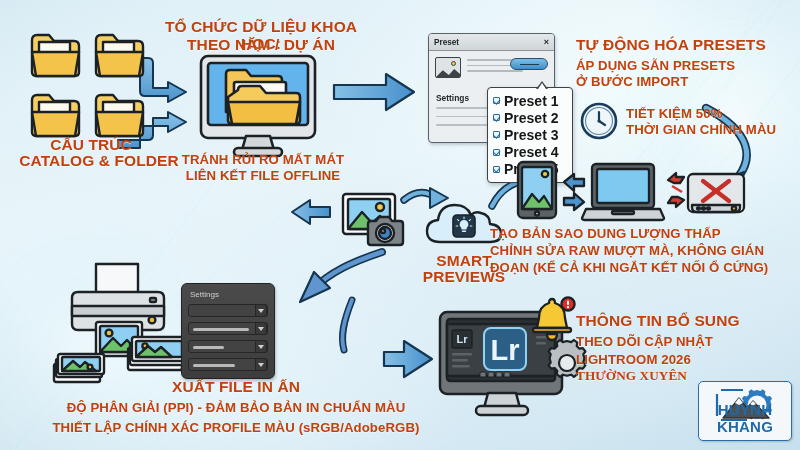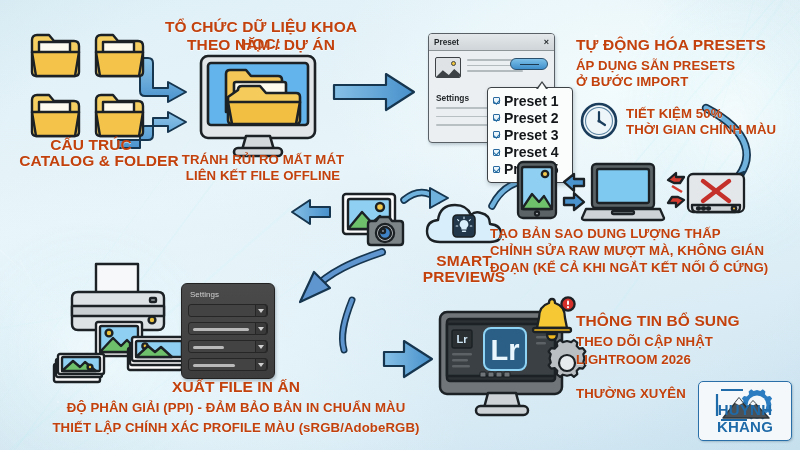--- a/index.html
+++ b/index.html
@@ -598,21 +598,21 @@
   <svg class="art" style="left:542px;top:338px" width="50" height="50" viewBox="0 0 50 50">
     <g stroke="#1b2124" stroke-width="2.2" stroke-linejoin="round">
       <path d="M25 3 l4.2 1.1 l2.7 -2.1 l3.4 2.6 l-0.6 3.4 l2.7 2.7 l3.4 -0.6 l2.6 3.4 l-2.1 2.7 l1.1 4.2 l-1.1 4.2 l2.1 2.7 l-2.6 3.4 l-3.4 -0.6 l-2.7 2.7 l0.6 3.4 l-3.4 2.6 l-2.7 -2.1 l-4.2 1.1 l-4.2 -1.1 l-2.7 2.1 l-3.4 -2.6 l0.6 -3.4 l-2.7 -2.7 l-3.4 0.6 l-2.6 -3.4 l2.1 -2.7 l-1.1 -4.2 l1.1 -4.2 l-2.1 -2.7 l2.6 -3.4 l3.4 0.6 l2.7 -2.7 l-0.6 -3.4 l3.4 -2.6 l2.7 2.1 Z" fill="#b9bfc3" transform="translate(0,0) scale(1)"></path>
       <circle cx="25" cy="25" r="8" fill="#e7ebed"></circle>
     </g>
   </svg>
 
   <div class="txt t-head" style="left:576px; top:312px; width:224px;">THÔNG TIN BỔ SUNG</div>
   <div class="txt t-sub" style="left:576px; top:334px; width:232px;">THEO DÕI CẬP NHẬT</div>
   <div class="txt t-sub" style="left:576px; top:352px; width:224px;">LIGHTROOM 2026</div>
-  <div class="txt t-sub" style="left:576px; top:386px; width:224px;">THƯỜNG XUYÊN</div>
+  <div class="txt t-sub" style="left:576px; top:368px; width:224px;font-family:Liberation Serif, serif;">THƯỜNG XUYÊN</div>
 
   <div class="logo">
     <svg style="position:absolute;left:14px;top:4px" width="66" height="40" viewBox="0 0 66 40">
       <g stroke="#1f6aa8" stroke-width="2.2" fill="none" stroke-linejoin="round">
         <path d="M8 4 L30 4 M4 8 L4 30 M8 34 L34 34"></path>
       </g>
       <g fill="#2b7cc0">
         <path d="M44 4 l3.4 1 l2.4 -1.7 l2.6 2.1 l-.5 2.9 l2.2 2.2 l2.9 -.5 l2.1 2.6 l-1.7 2.4 l1 3.4 l-1 3.4 l1.7 2.4 l-2.1 2.6 l-2.9 -.5 l-2.2 2.2 l.5 2.9 l-2.6 2.1 l-2.4 -1.7 l-3.4 1 l-3.4 -1 l-2.4 1.7 l-2.6 -2.1 l.5 -2.9 l-2.2 -2.2 l-2.9 .5 l-2.1 -2.6 l1.7 -2.4 l-1 -3.4 l1 -3.4 l-1.7 -2.4 l2.1 -2.6 l2.9 .5 l2.2 -2.2 l-.5 -2.9 l2.6 -2.1 l2.4 1.7 Z"></path>
       </g>
       <circle cx="44" cy="19" r="9.5" fill="#f4f8fa"></circle>

